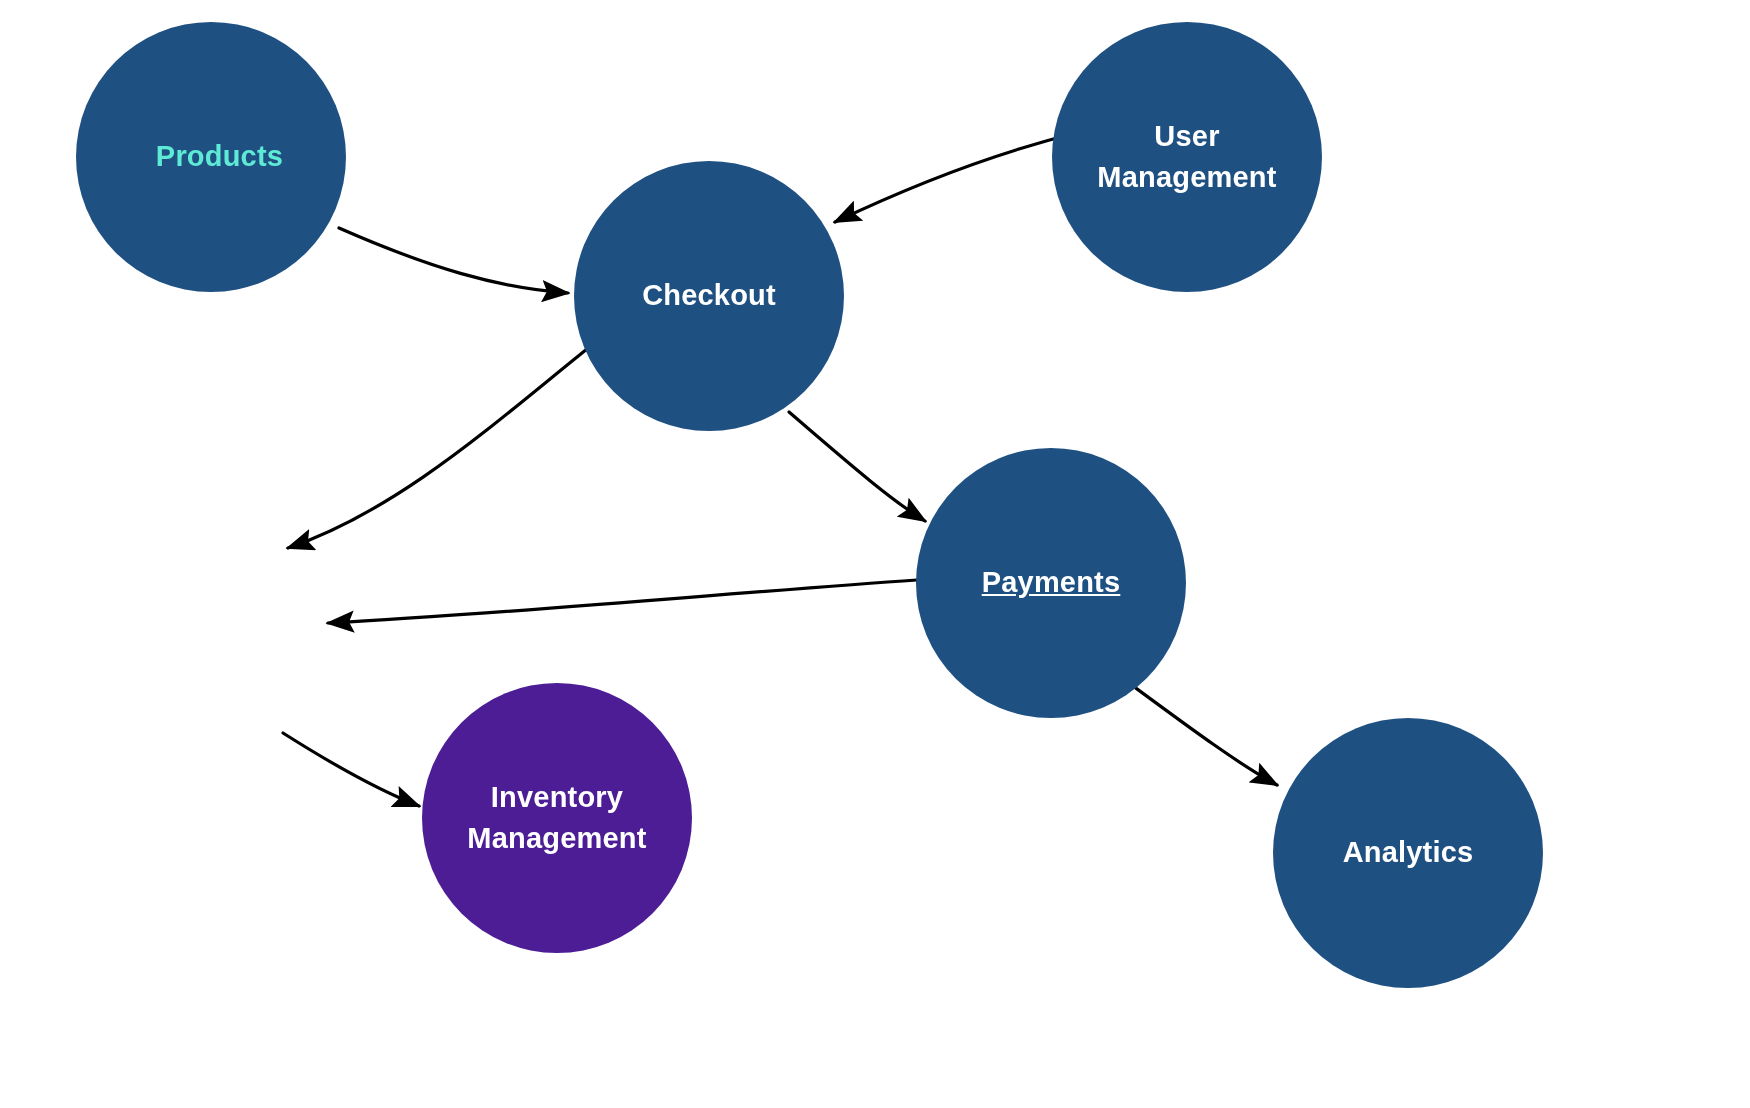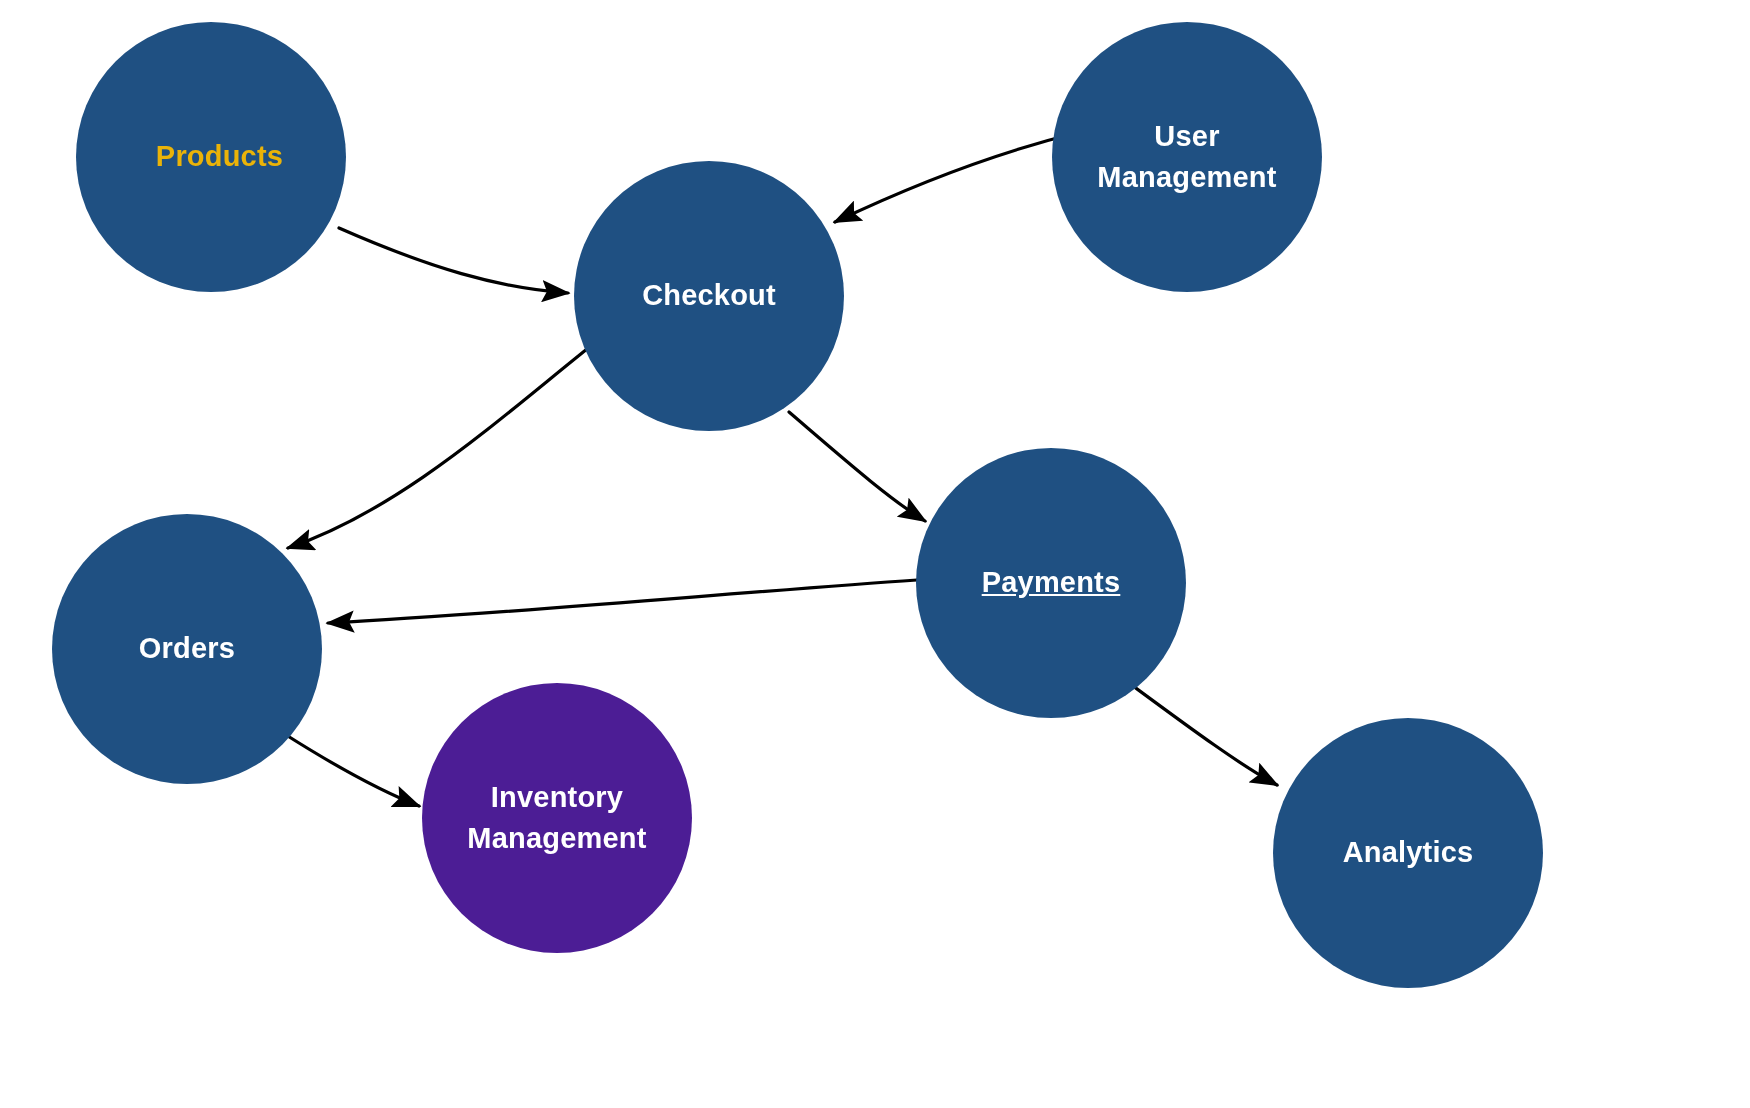--- a/index.html
+++ b/index.html
@@ -77,31 +77,28 @@
         <path class="edge-path" d="M 592,345 C 498,420 400,510 288,548" stroke="#000000" marker-end="url(#arrowhead)"></path>
         <path class="edge-path" d="M 789,412 C 845,460 888,498 925,521" stroke="#000000" marker-end="url(#arrowhead)"></path>
         <path class="edge-path" d="M 917,580 C 740,592 520,613 328,623" stroke="#000000" marker-end="url(#arrowhead)"></path>
         <path class="edge-path" d="M 283,733 C 335,766 378,790 419,806" stroke="#000000" marker-end="url(#arrowhead)"></path>
         <path class="edge-path" d="M 1133,686 C 1190,728 1240,765 1277,785" stroke="#000000" marker-end="url(#arrowhead)"></path>
       </g>
   </svg>
 
   <div id="node-layer">
       <div class="node" style="left: 76px; top: 22px; width: 270px; height: 270px; background: rgb(31, 80, 130);">
-        <span class="node-label" style="color: #eab308; margin-left: 17px;">Products</span>
+        <span class="node-label" style="color: #5eead4; margin-left: 17px;">Products</span>
       </div>
       <div class="node" style="left: 574px; top: 161px; width: 270px; height: 270px; background: rgb(31, 80, 130);">
         <span class="node-label" style="color: rgb(255, 255, 255);">Checkout</span>
       </div>
       <div class="node" style="left: 1052px; top: 22px; width: 270px; height: 270px; background: rgb(31, 80, 130);">
         <span class="node-label" style="color: rgb(255, 255, 255);">User
 Management</span>
-      </div>
-      <div class="node" style="left: 52px; top: 514px; width: 270px; height: 270px; background: rgb(31, 80, 130);">
-        <span class="node-label" style="color: rgb(255, 255, 255);">Orders</span>
       </div>
       <div class="node" style="left: 916px; top: 448px; width: 270px; height: 270px; background: rgb(31, 80, 130);">
         <span class="node-label" style="color: rgb(255, 255, 255); text-decoration: underline;">Payments</span>
       </div>
       <div class="node" style="left: 422px; top: 683px; width: 270px; height: 270px; background: #4c1d95;">
         <span class="node-label" style="color: rgb(255, 255, 255);">Inventory
 Management</span>
       </div>
       <div class="node" style="left: 1273px; top: 718px; width: 270px; height: 270px; background: rgb(31, 80, 130);">
         <span class="node-label" style="color: rgb(255, 255, 255);">Analytics</span>

